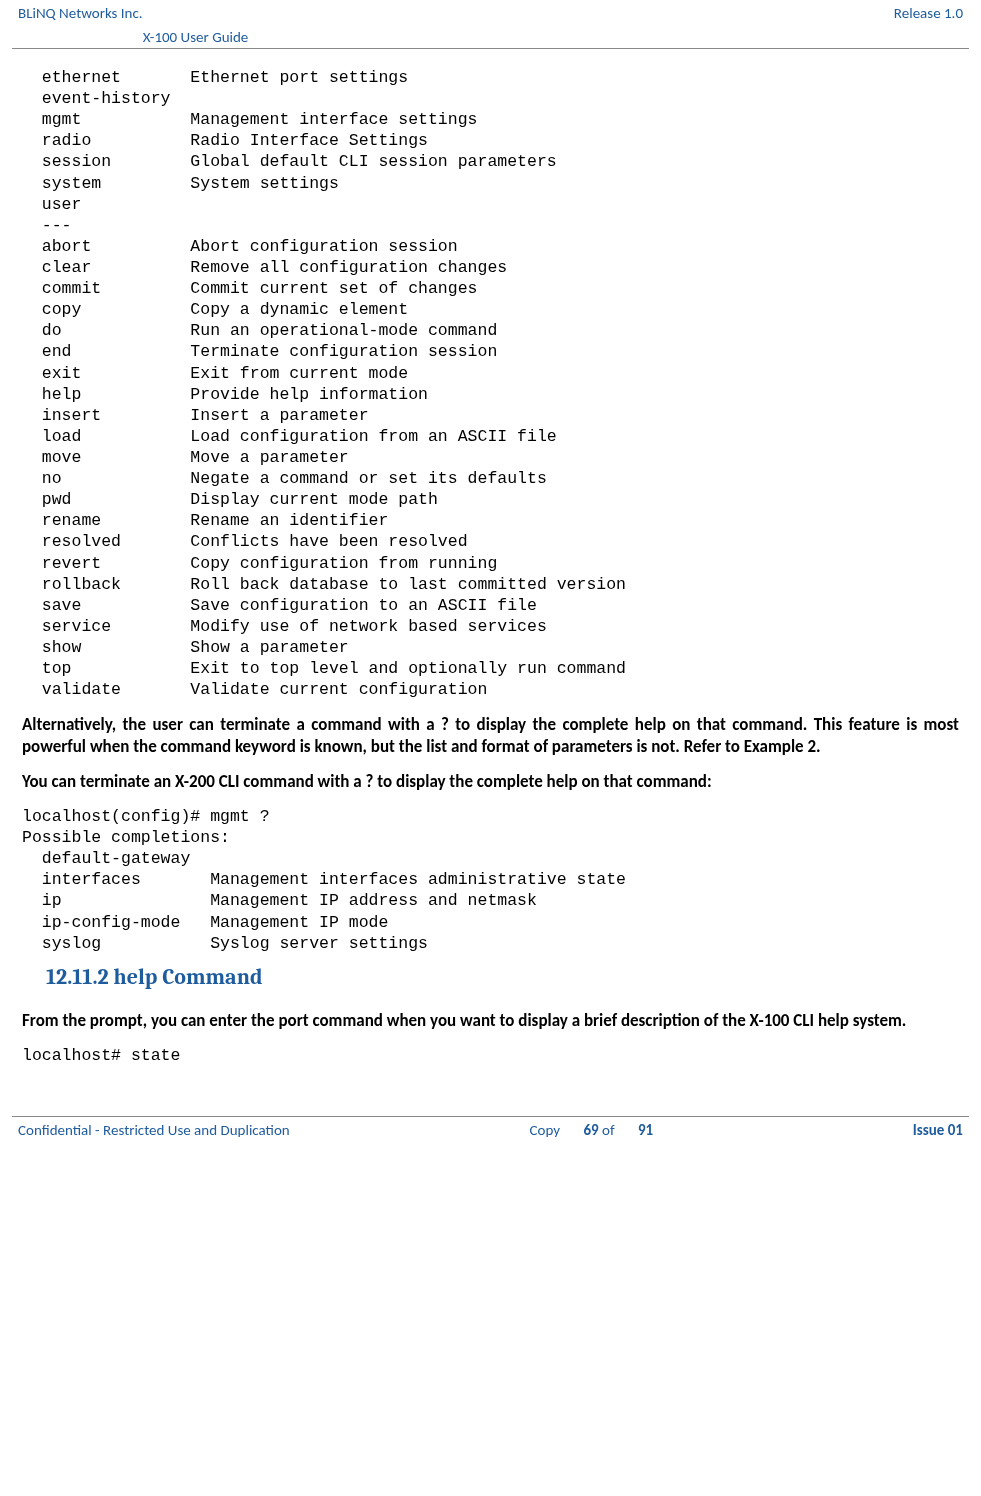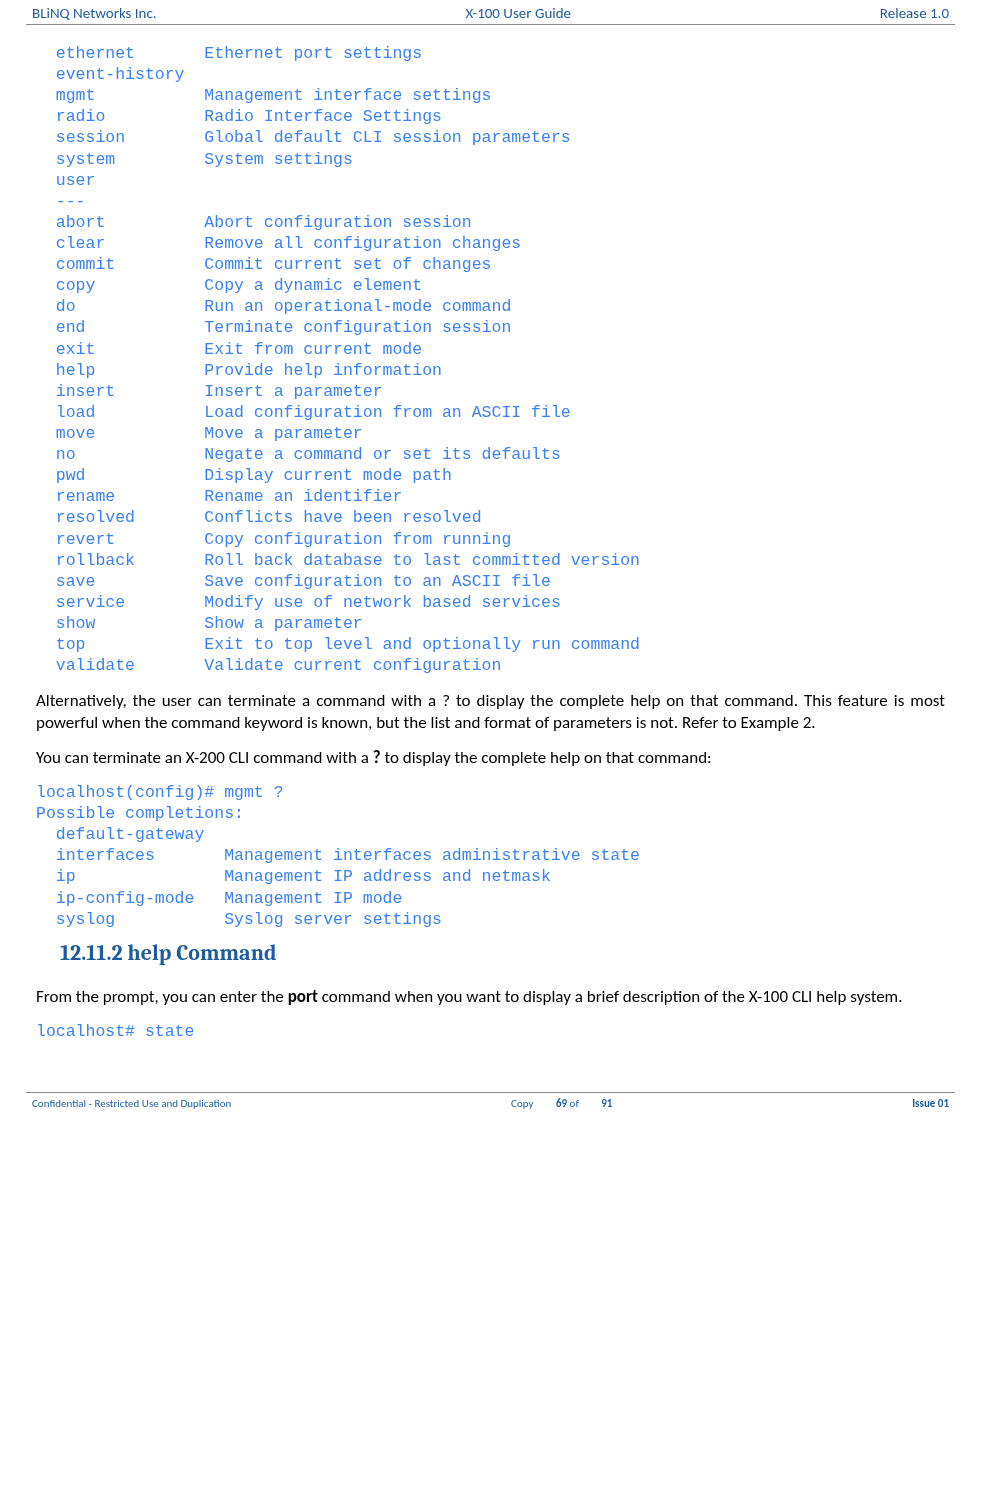--- a/index.html
+++ b/index.html
@@ -4,68 +4,69 @@
 <style>
   body {
     margin: 0;
     padding: 0;
     font-family: Calibri, "Segoe UI", sans-serif;
     background: #fff;
     color: #000;
     width: 981px;
   }
   .page {
-    padding: 0 26px;
+    padding: 0 12px;
     box-sizing: border-box;
   }
   .header {
     display: flex;
     justify-content: space-between;
     color: #1F5C9E;
     font-size: 15px;
     padding: 4px 6px 2px 6px;
     border-bottom: 1px solid #888;
   }
   .header span:nth-child(2){
     flex:1;
-    text-align:center;
+    margin-top:24px;
   }
   .content {
     padding: 18px 10px 10px 10px;
   }
   .mono {
     font-family: "Courier New", monospace;
     font-size: 16.5px;
     line-height: 1.28;
     white-space: pre;
-    color: #3b82f6;
+    color: #000000;
   }
   .body-text {
     font-size: 17px;
     line-height: 1.25;
     text-align: justify;
     margin: 14px 0;
+    font-weight: bold;
   }
   .ex-heading {
     font-size: 17px;
     font-weight: bold;
     margin: 14px 0 12px 0;
   }
   .h3 {
     color: #1F5C9E;
     font-family: Cambria, Georgia, serif;
     font-weight: bold;
     font-size: 22px;
     margin: 10px 0 20px 24px;
   }
   .footer {
     display: flex;
     justify-content: space-between;
     color: #1F5C9E;
-    font-size: 11px;
+    font-size: 15px;
     padding: 4px 6px;
     border-top: 1px solid #888;
     margin-top: 40px;
   }
   .footer b { color:#1F5C9E; font-weight:bold;margin-left:20px;}
 </style>
 </head>
 <body>
 
 <div class="page">

